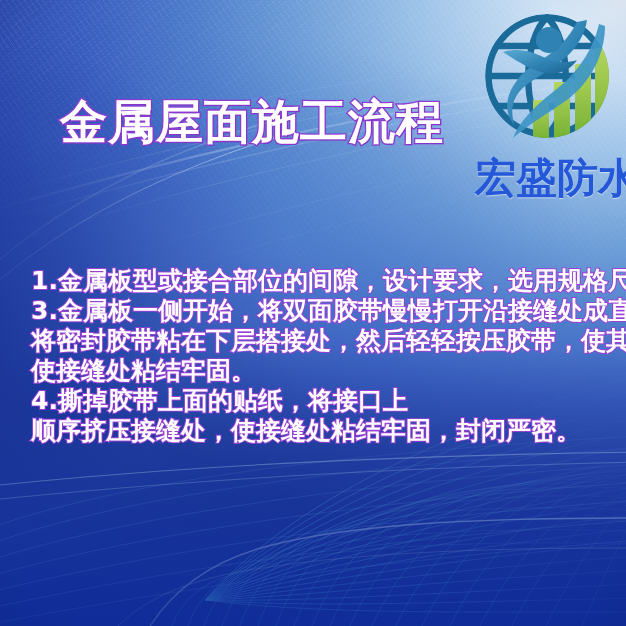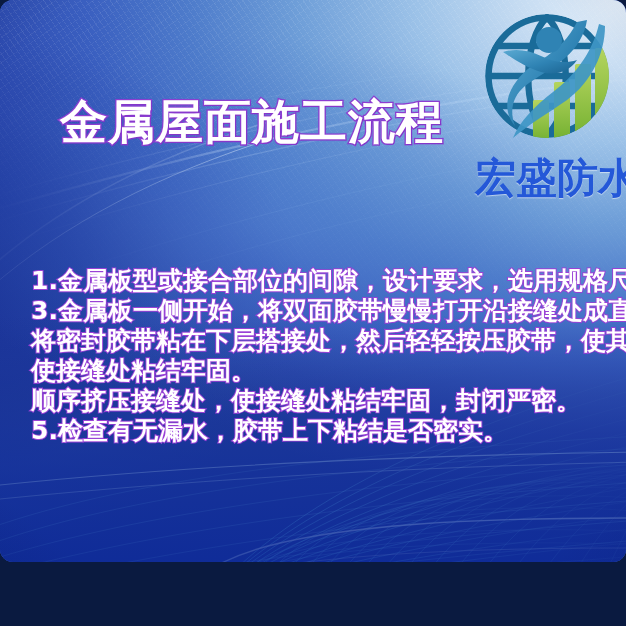--- a/index.html
+++ b/index.html
@@ -1,24 +1,23 @@
 <!DOCTYPE html>
 <html><head>
 <meta charset="utf-8">
 <style>
   html,body{margin:0;padding:0;background:#0a1a40;}
   body{font-family:"DejaVu Sans","Liberation Sans",sans-serif;}
 
   #poster{
     position:relative;
-    width:626px;height:562px;
+    width:626px;height:626px;
     overflow:hidden;
     background:#2a4aa8;
     user-select:none;
-    border-radius:13px;
   }
 
   
   .bg-layer{position:absolute;inset:0;pointer-events:none;}
 
   .bg-base{
     background:
       radial-gradient(120% 90% at 100% 0%, #e8f2fb 0%, #c6dcf2 14%, #9cc2e8 28%, #6e9ed8 44%, #4e7ccb 58%, #3a5fc0 72%, #2c49ae 86%, #23409f 100%),
       linear-gradient(180deg,#3355b5 0%,#2e50b2 40%,#27489f 100%);
   }
@@ -236,22 +235,22 @@
   <div class="bg-layer bg-bottomdeep"></div>
   <div class="bg-layer bg-vignette"></div>
 
   <div id="title">金属屋面施工流程</div>
 
   <div id="steps">
     <div class="step-line">1.金属板型或接合部位的间隙，设计要求，选用规格尺寸。</div>
     <div class="step-line">3.金属板一侧开始，将双面胶带慢慢打开沿接缝处成直线</div>
     <div class="step-line">将密封胶带粘在下层搭接处，然后轻轻按压胶带，使其</div>
     <div class="step-line">使接缝处粘结牢固。</div>
+    <div class="step-line">4.撕掉胶带上面的贴纸，将接口上</div>
     <div class="step-line">顺序挤压接缝处，使接缝处粘结牢固，封闭严密。</div>
-    <div class="step-line">5.检查有无漏水，胶带上下粘结是否密实。</div>
   </div>
 
   <div id="logo">
 
     <svg id="logo-mark" viewBox="0 0 148 148">
       <defs>
         <linearGradient id="figGrad" x1="0" y1="0" x2="1" y2="1">
           <stop offset="0%" stop-color="#5aa9d2"></stop>
           <stop offset="55%" stop-color="#2f83b4"></stop>
           <stop offset="100%" stop-color="#1a6290"></stop>

